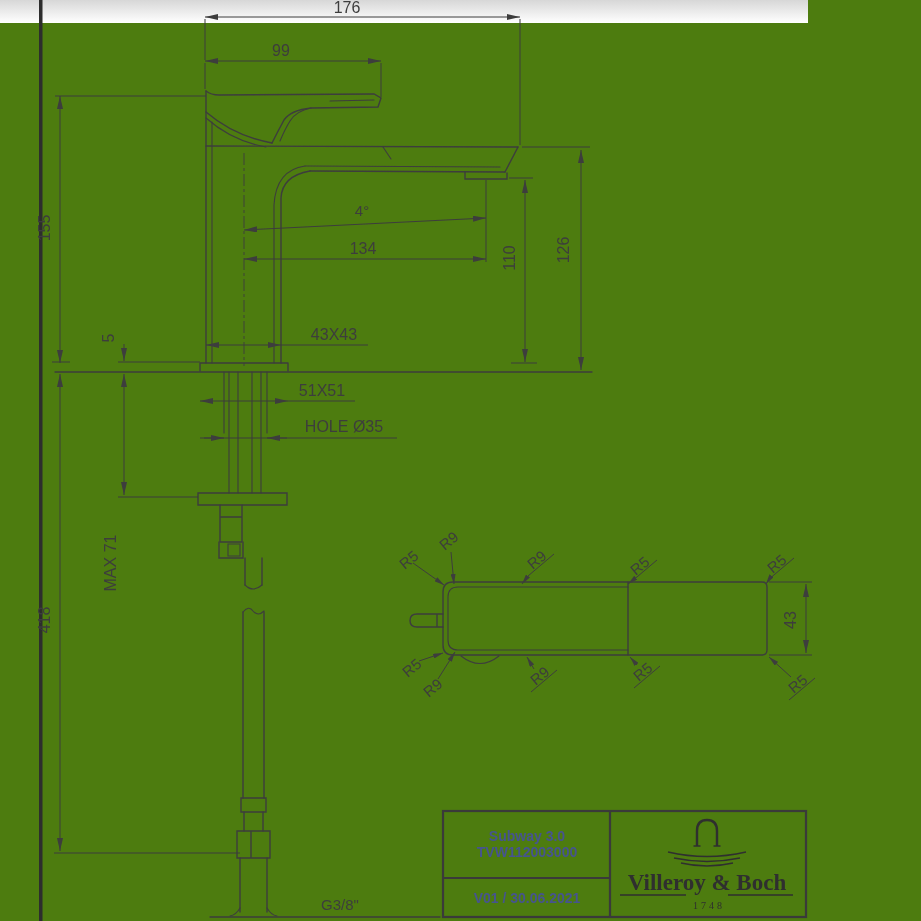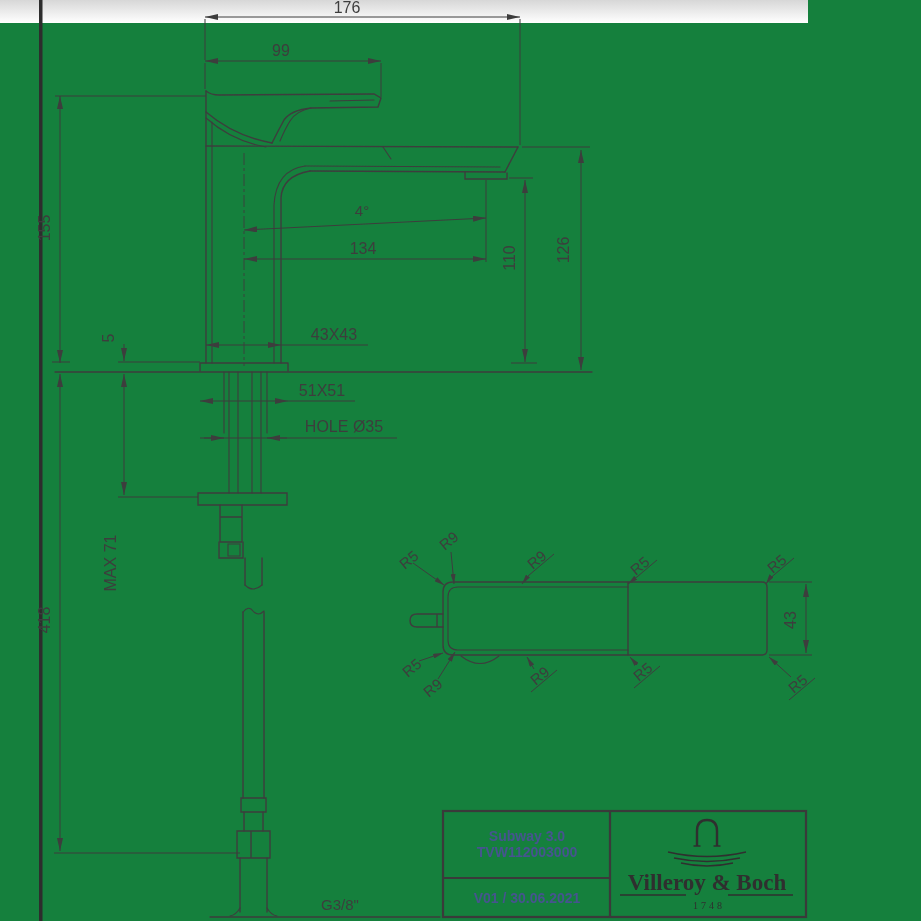--- a/index.html
+++ b/index.html
@@ -1,16 +1,16 @@
 <!DOCTYPE html>
 <html><head>
 <meta charset="utf-8">
 <style>
   html,body{margin:0;padding:0;background:#fff;}
-  .page{position:relative;width:921px;height:921px;background:#15803d;overflow:hidden;
+  .page{position:relative;width:921px;height:921px;background:#4d7c0f;overflow:hidden;
         font-family:"Liberation Sans",sans-serif;}
   svg{position:absolute;left:0;top:0;}
   .ln{stroke:#3d3d3d;stroke-width:1.4;fill:none;stroke-linecap:round;}
   .ln2{stroke:#3d3d3d;stroke-width:1.1;fill:none;stroke-linecap:round;}
   .dim{stroke:#3d3d3d;stroke-width:1;fill:none;}
   .thk{stroke:#3a3a3a;stroke-width:2.2;fill:none;}
   .cl{stroke:#3d3d3d;stroke-width:0.9;fill:none;stroke-dasharray:12 3 3 3;}
   .t{fill:#3d3d3d;font-size:16px;font-family:"Liberation Sans",sans-serif;}
   .ts{fill:#3d3d3d;font-size:15px;font-family:"Liberation Sans",sans-serif;}
   .tb{font-size:14px;font-weight:600;font-family:"Liberation Sans",sans-serif;}

